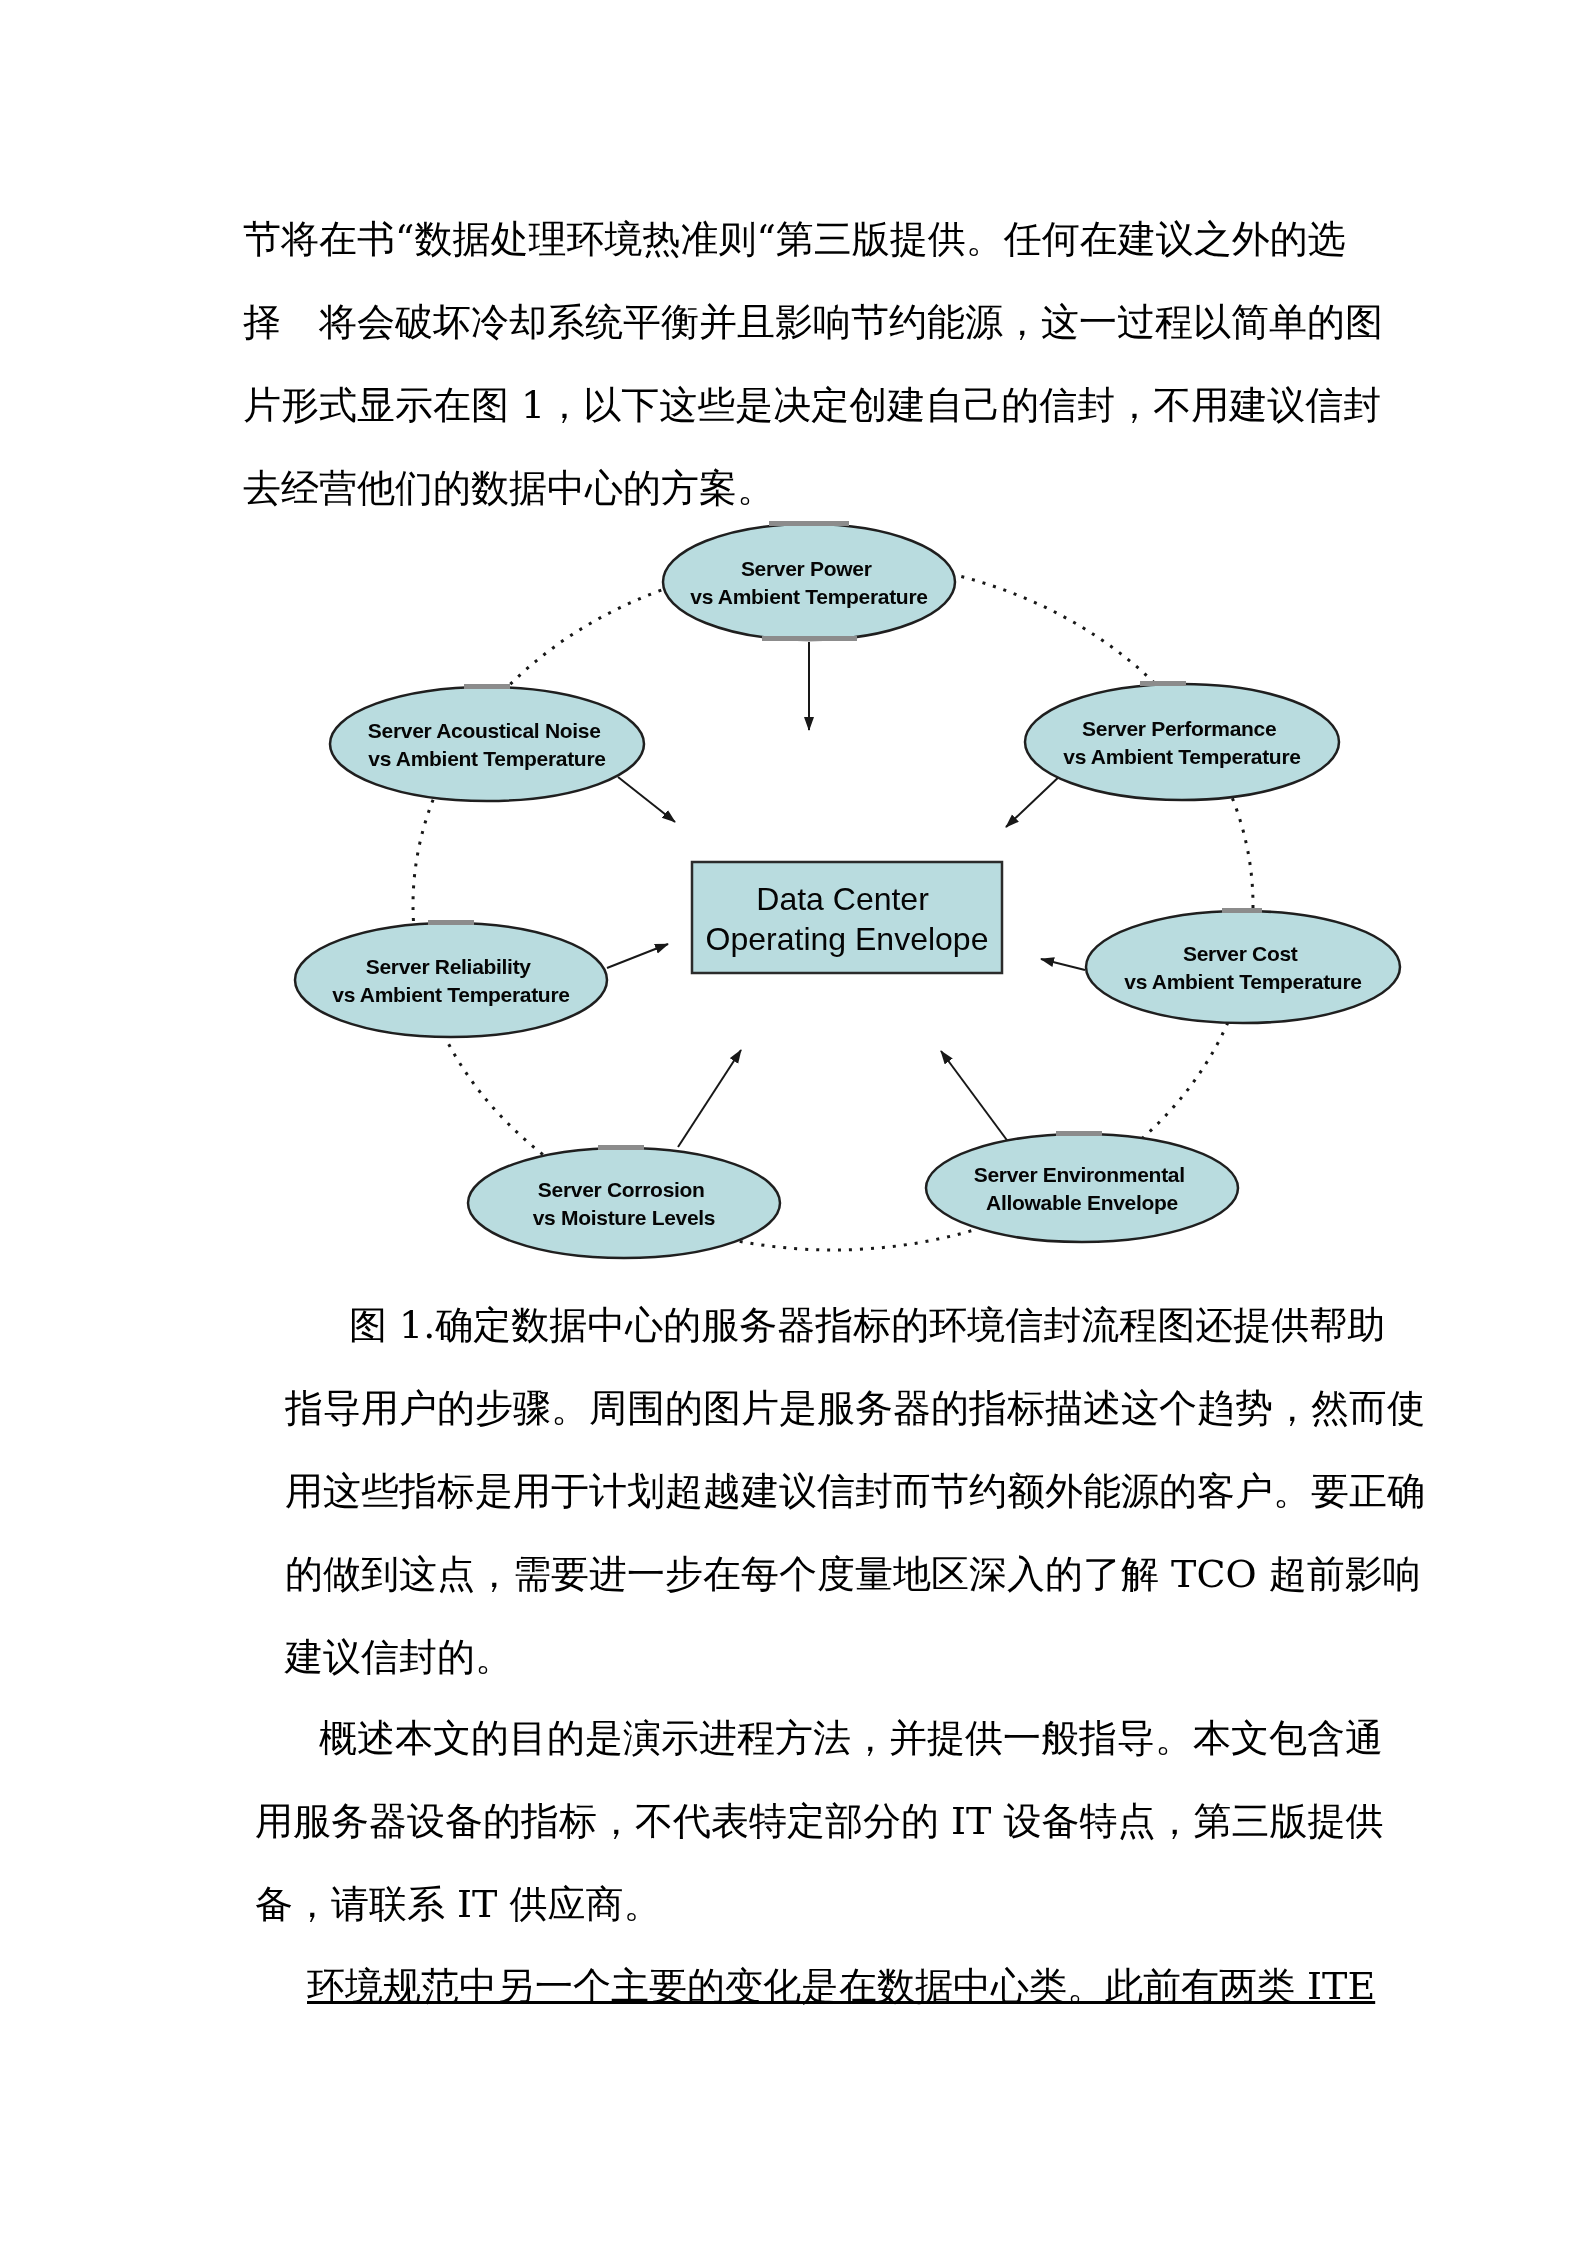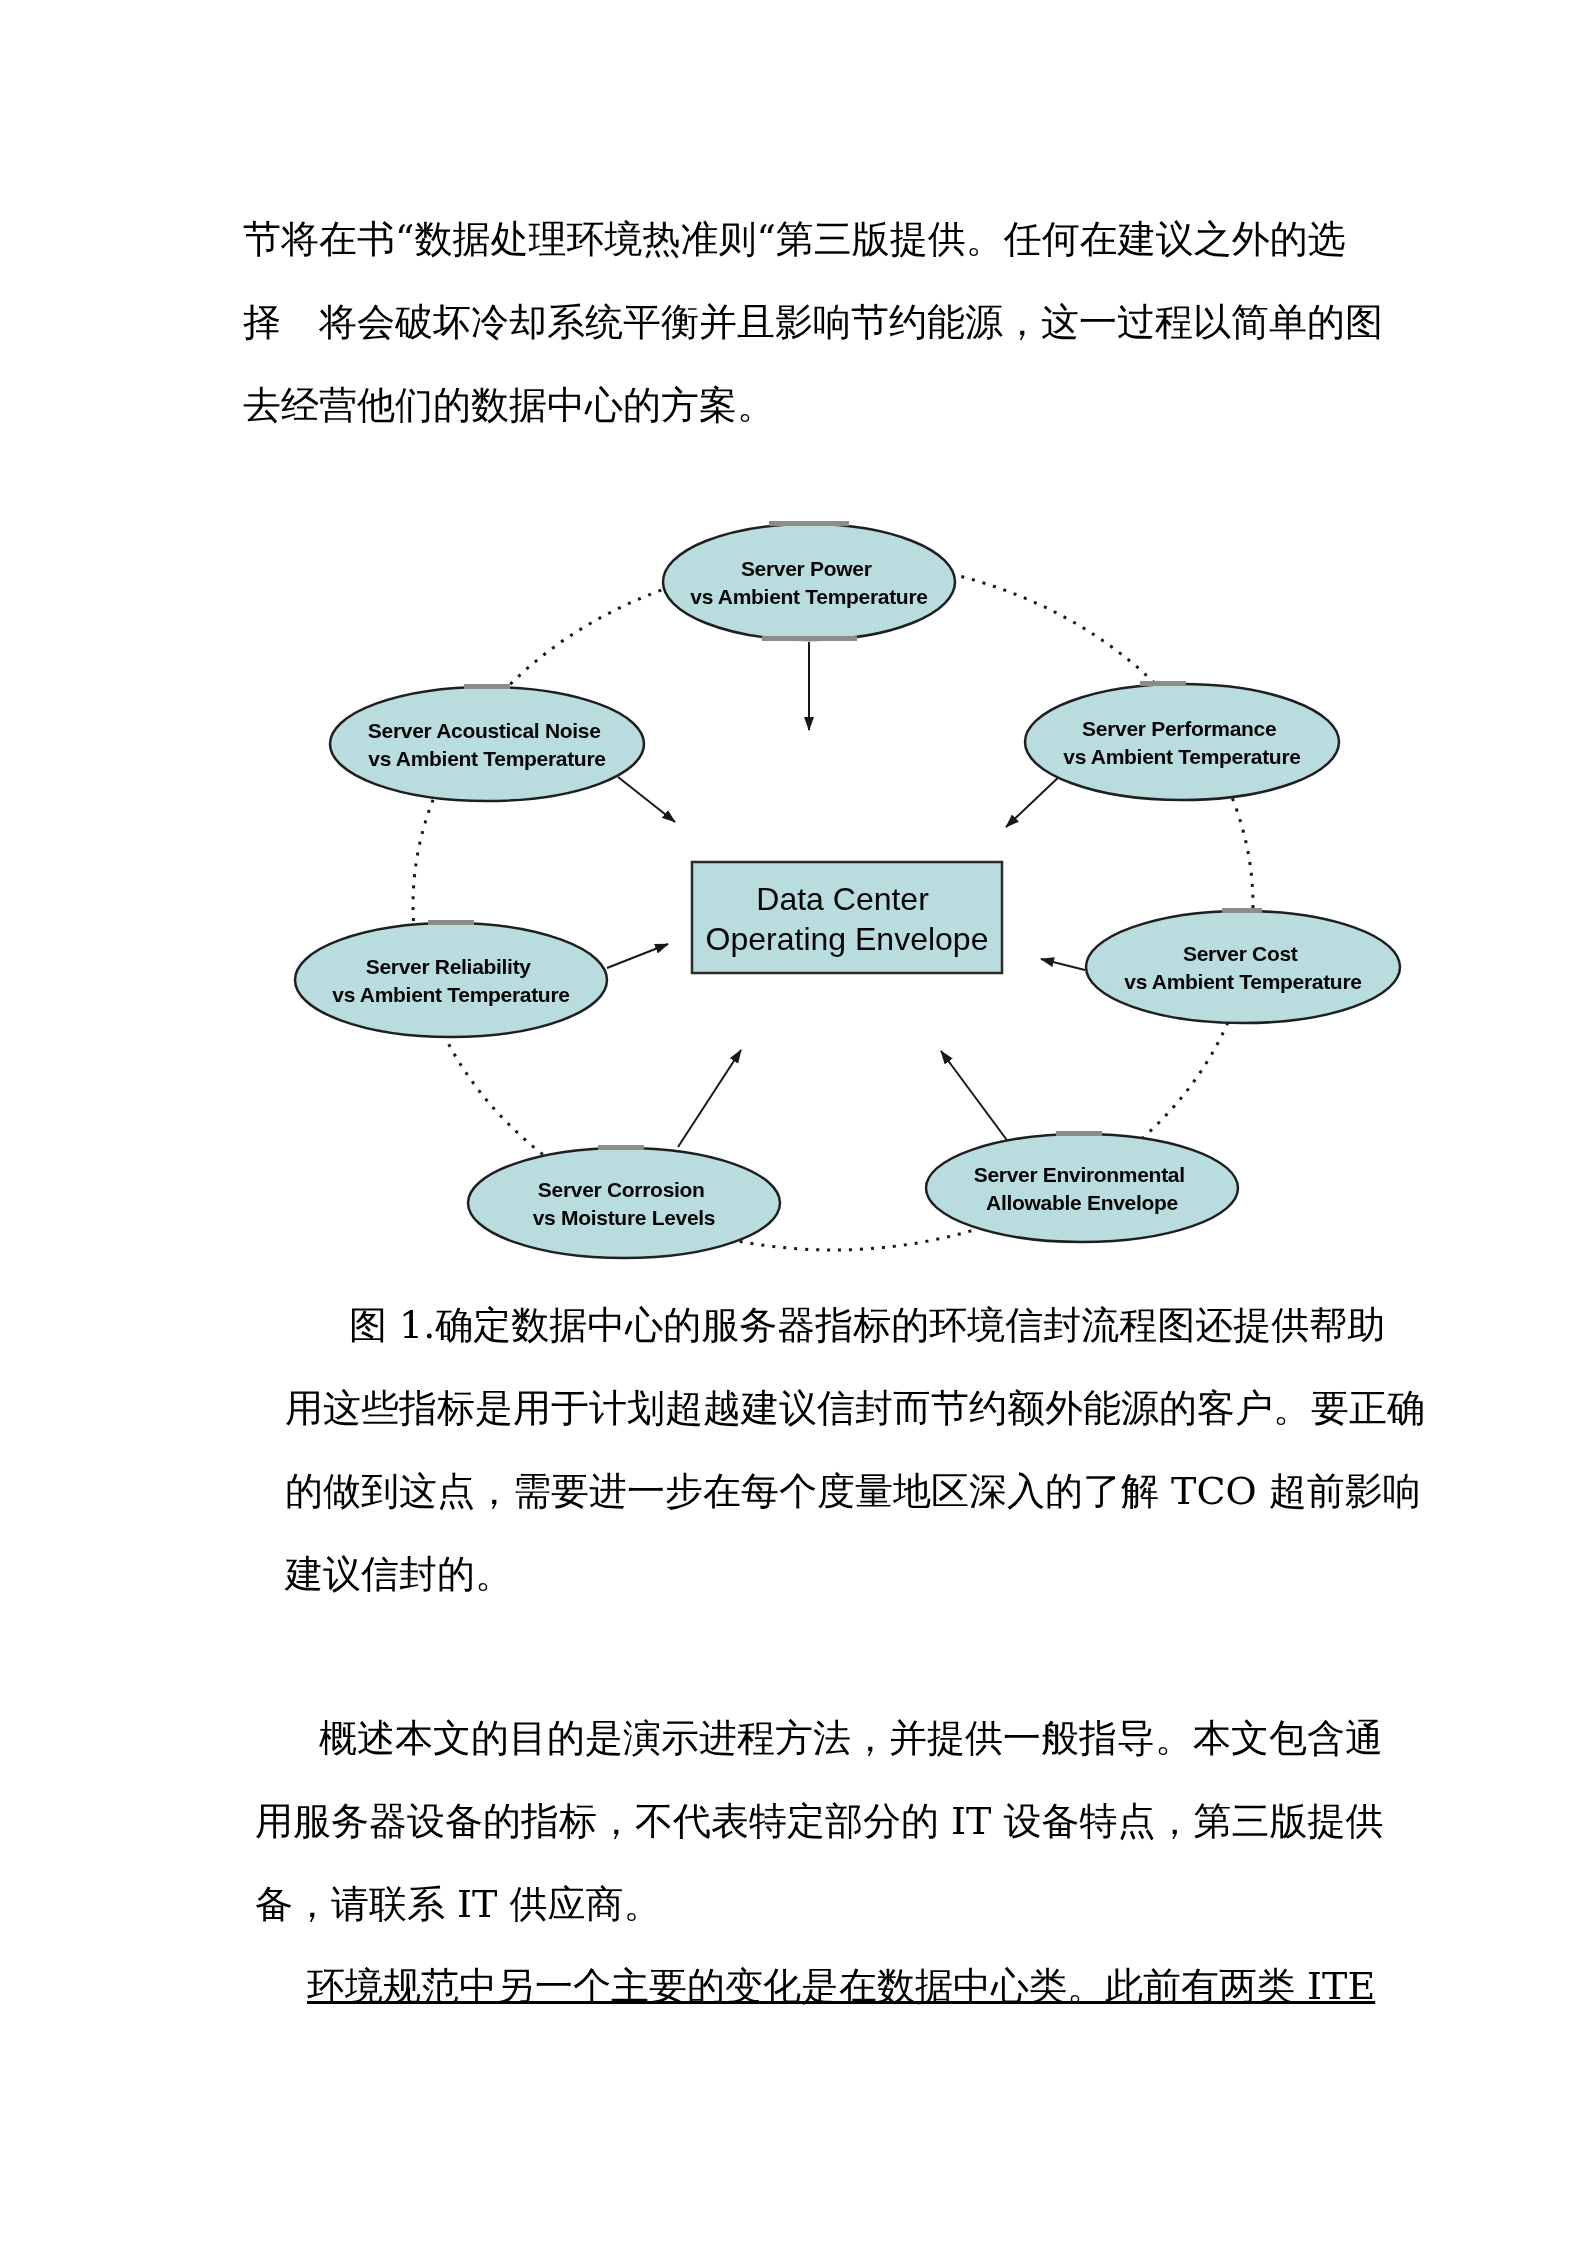--- a/index.html
+++ b/index.html
@@ -40,20 +40,21 @@
   }
 </style>
 </head>
 <body>
 
 <div id="page">
 
   <div class="para" style="top:198px;">
     <div class="line">节将在书“数据处理环境热准则“第三版提供。任何在建议之外的选</div>
     <div class="line">择　将会破坏冷却系统平衡并且影响节约能源，这一过程以简单的图</div>
+    <div class="line">片形式显示在图 1，以下这些是决定创建自己的信封，不用建议信封</div>
     <div class="line">去经营他们的数据中心的方案。</div>
   </div>
 
   <svg id="figure-svg" viewBox="240 495 1200 800" xmlns="http://www.w3.org/2000/svg">
     <defs>
       <marker id="arrowhead" markerUnits="userSpaceOnUse" markerWidth="16" markerHeight="12" refX="13" refY="5" orient="auto">
         <path d="M0,0 L14,5 L0,10 Z" fill="#181818"></path>
       </marker>
     </defs>
 
@@ -140,20 +141,21 @@
       <rect class="center-box" x="692" y="862" width="310" height="111"></rect>
       <text class="box-label">
         <tspan x="847" y="910">Data Center</tspan>
         <tspan x="847" y="950">Operating Envelope</tspan>
       </text>
     </g>
   </svg>
 
   <div class="para" style="top:1284px;margin-left:42px;">
     <div class="line indent">图 1.确定数据中心的服务器指标的环境信封流程图还提供帮助</div>
+    <div class="line">指导用户的步骤。周围的图片是服务器的指标描述这个趋势，然而使</div>
     <div class="line">用这些指标是用于计划超越建议信封而节约额外能源的客户。要正确</div>
     <div class="line">的做到这点，需要进一步在每个度量地区深入的了解 TCO 超前影响</div>
     <div class="line">建议信封的。</div>
   </div>
 
   <div class="para" style="top:1697px;margin-left:12px;">
     <div class="line indent">概述本文的目的是演示进程方法，并提供一般指导。本文包含通</div>
     <div class="line">用服务器设备的指标，不代表特定部分的 IT 设备特点，第三版提供</div>
     <div class="line">备，请联系 IT 供应商。</div>
   </div>

